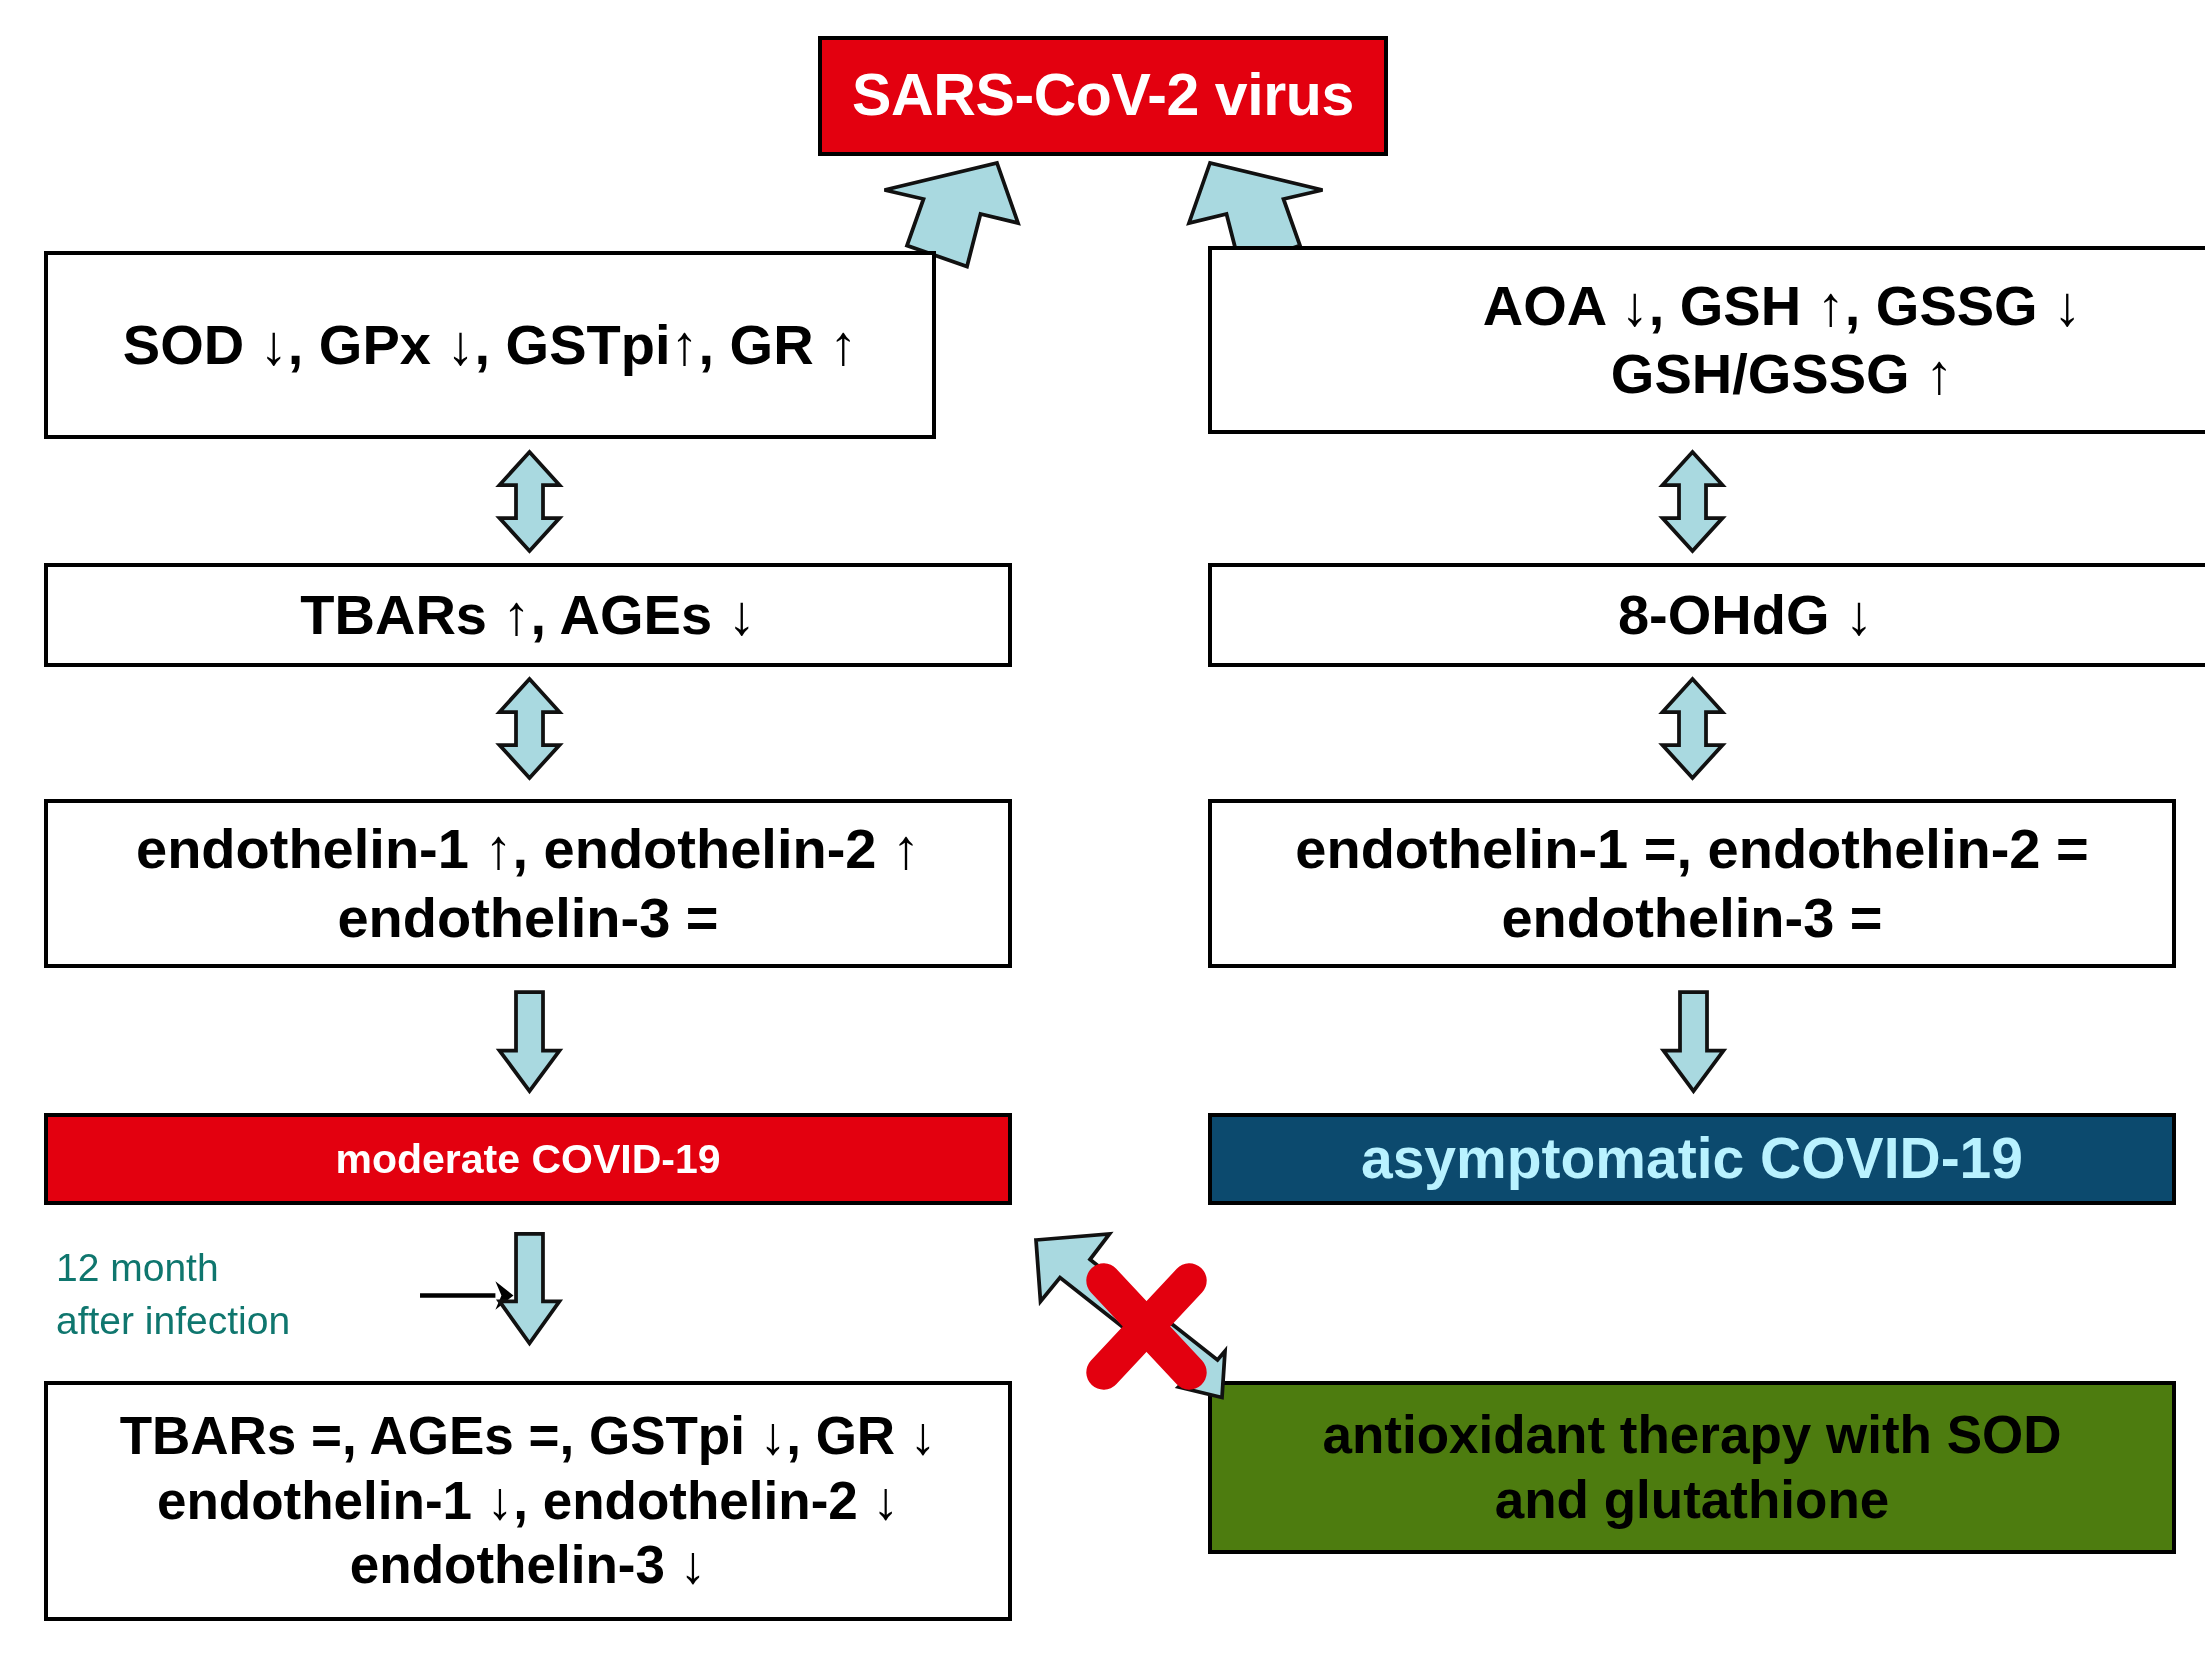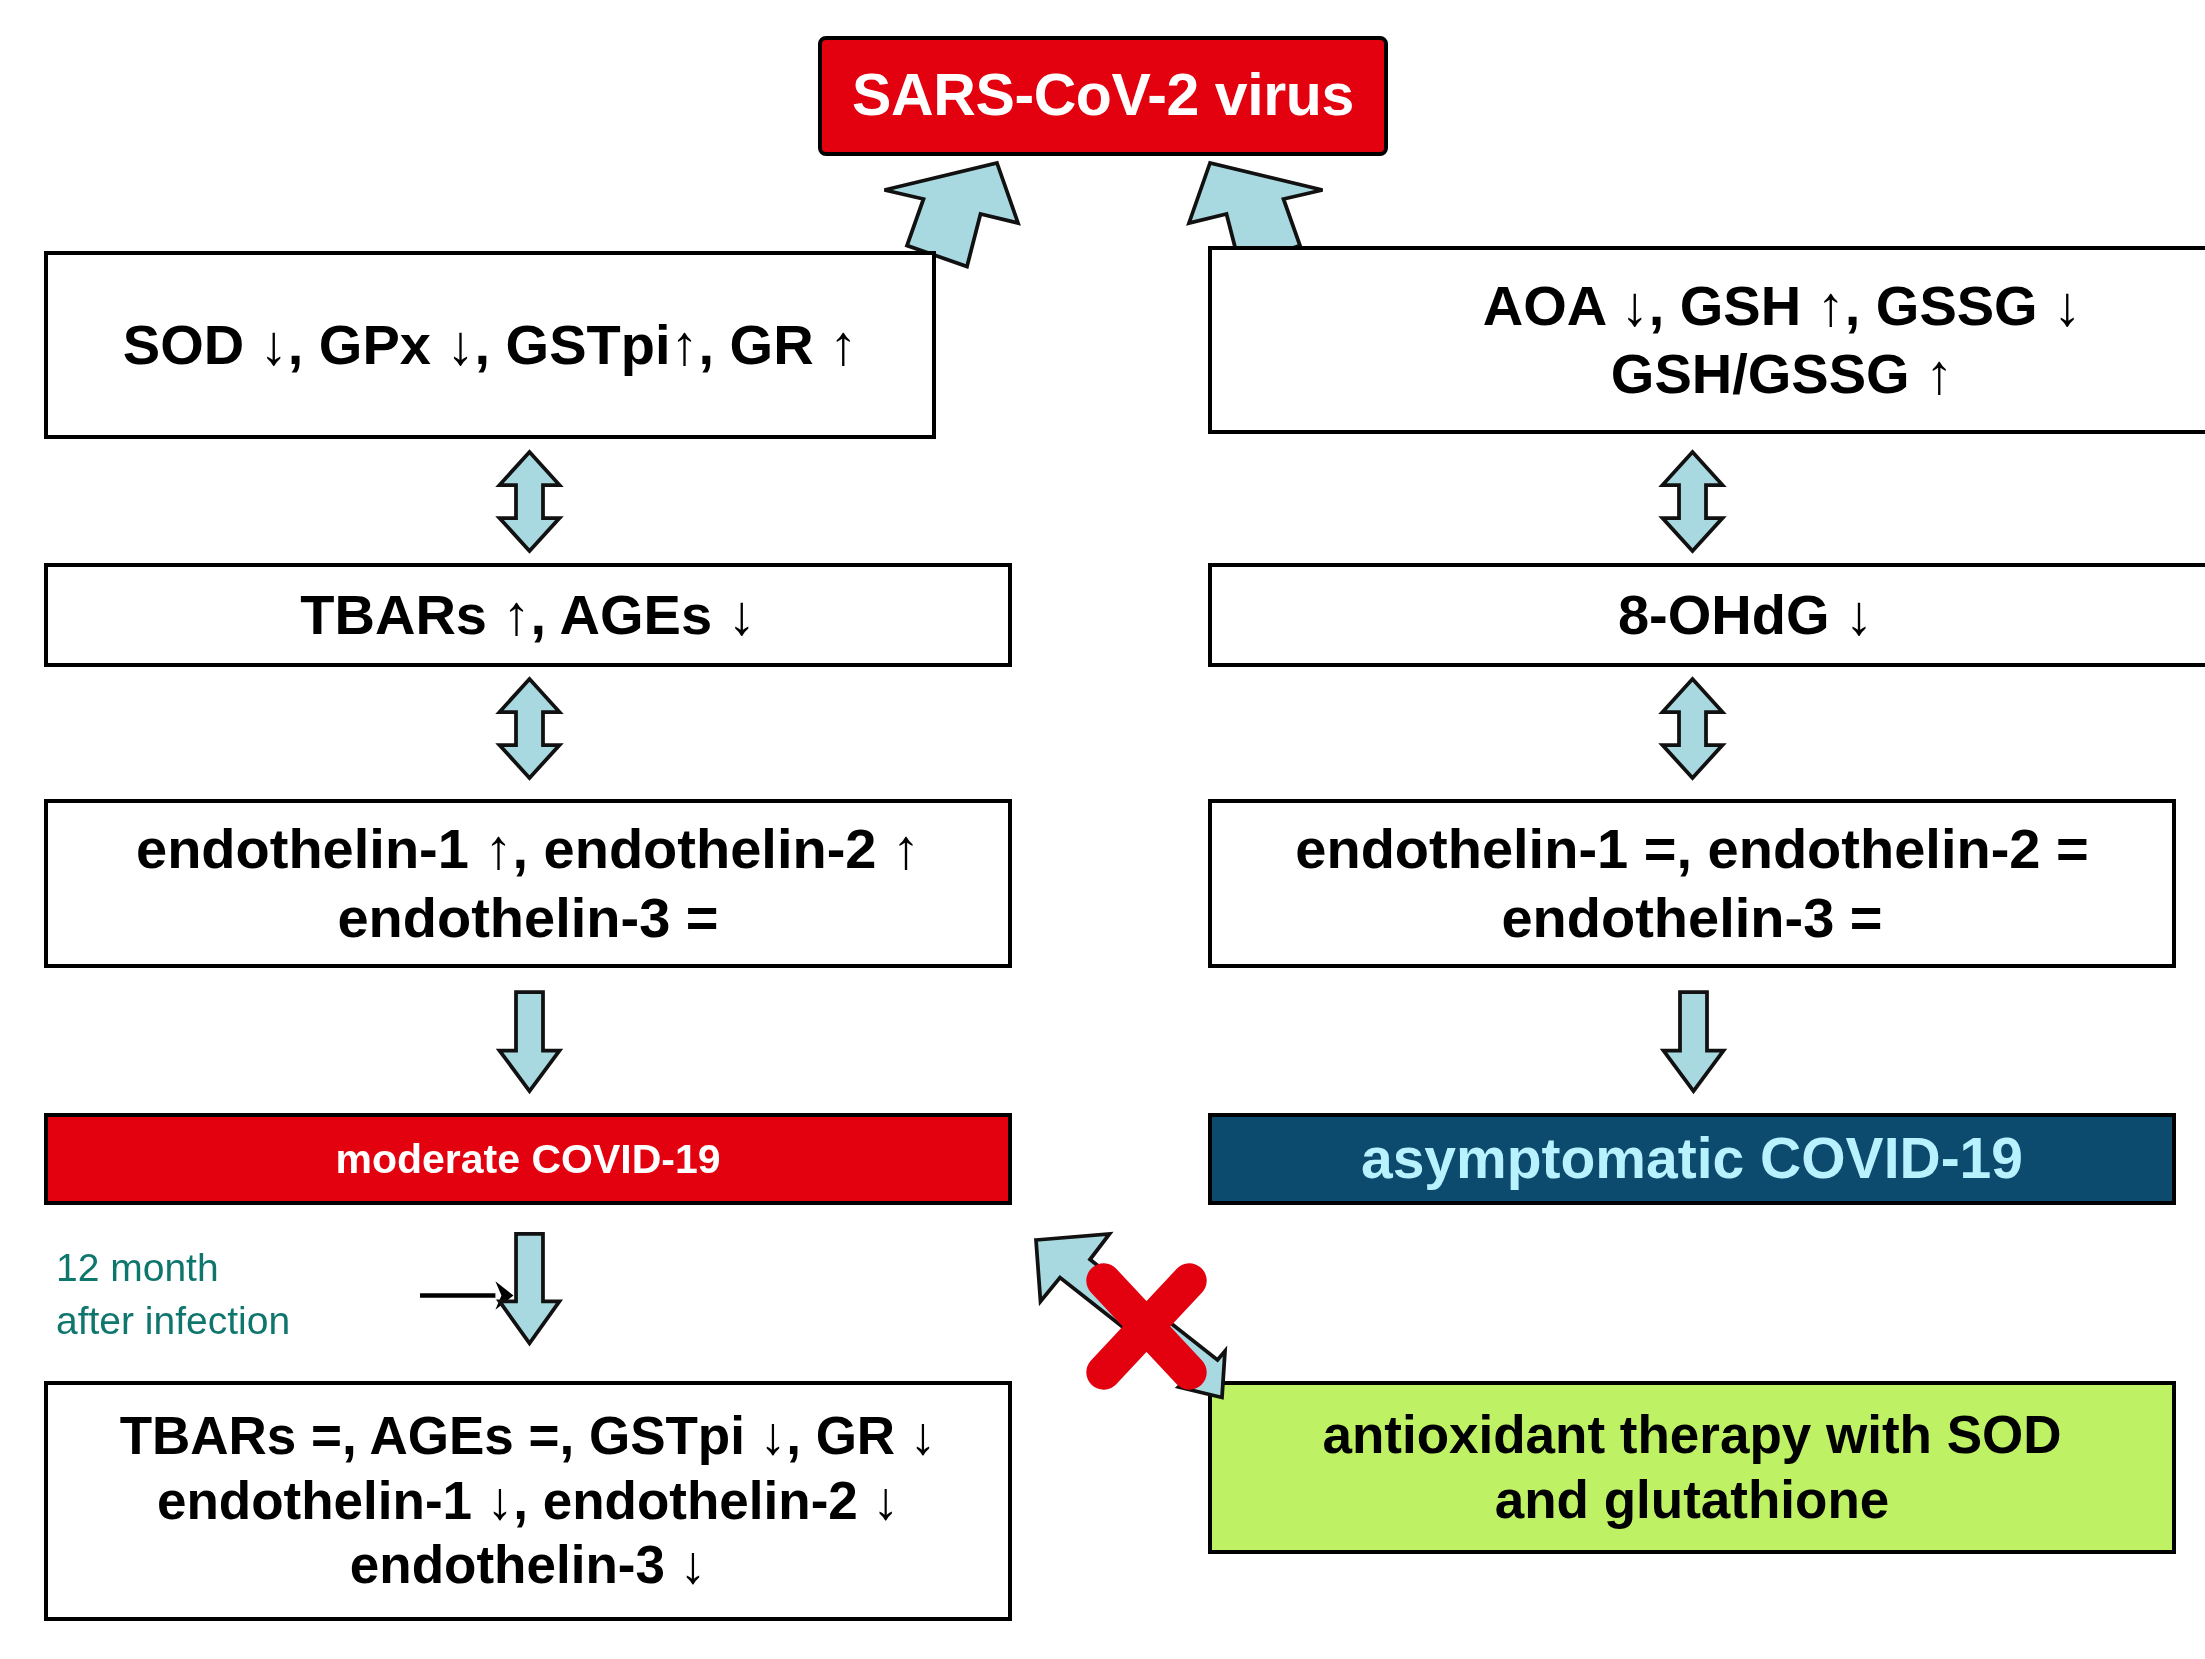--- a/index.html
+++ b/index.html
@@ -36,21 +36,21 @@
     background: #e3000f;
     color: #ffffff;
     font-size: 41px;
   }
   .outcome-blue {
     background: #0c4a6e;
     color: #b9f2ff;
     font-size: 57px;
   }
   .therapy-green {
-    background: #bef264;
+    background: #4d7c0f;
     color: #000000;
     font-size: 53px;
   }
   .plain { font-size: 56px; }
   .plain-sm { font-size: 53px; }
 
   .note-12m {
     position: absolute;
     color: #0f766e;
     font-size: 39px;
@@ -64,21 +64,21 @@
   .arw-fill { fill: #a9d9e0; stroke: #111111; stroke-width: 5; }
   .thin-arrow { stroke: #000000; stroke-width: 6; fill: none; }
   .thin-head { fill: #000000; }
   .xmark { stroke: #e3000f; stroke-width: 46; stroke-linecap: round; fill: none; }
 </style>
 </head>
 <body>
 
 <div id="stage">
 
-  <div class="box hdr-virus" style="left:818px; top:36px; width:570px; height:120px;border-radius:8px;">
+  <div class="box hdr-virus" style="left:818px; top:36px; width:570px; height:120px;">
     <span class="inner">SARS-CoV-2 virus</span>
   </div>
 
   <svg class="arrow" style="left:871px; top:154px;" width="150" height="120" viewBox="0 0 200 160">
     <path class="arw-fill" d="M168 12 L196 92 L146 80 L128 150 L48 122 L70 60 L18 48 Z"></path>
   </svg>
 
   <svg class="arrow" style="left:1186px; top:154px;" width="150" height="120" viewBox="0 0 200 160">
     <path class="arw-fill" d="M32 12 L4 92 L54 80 L72 150 L152 122 L130 60 L182 48 Z"></path>
   </svg>

